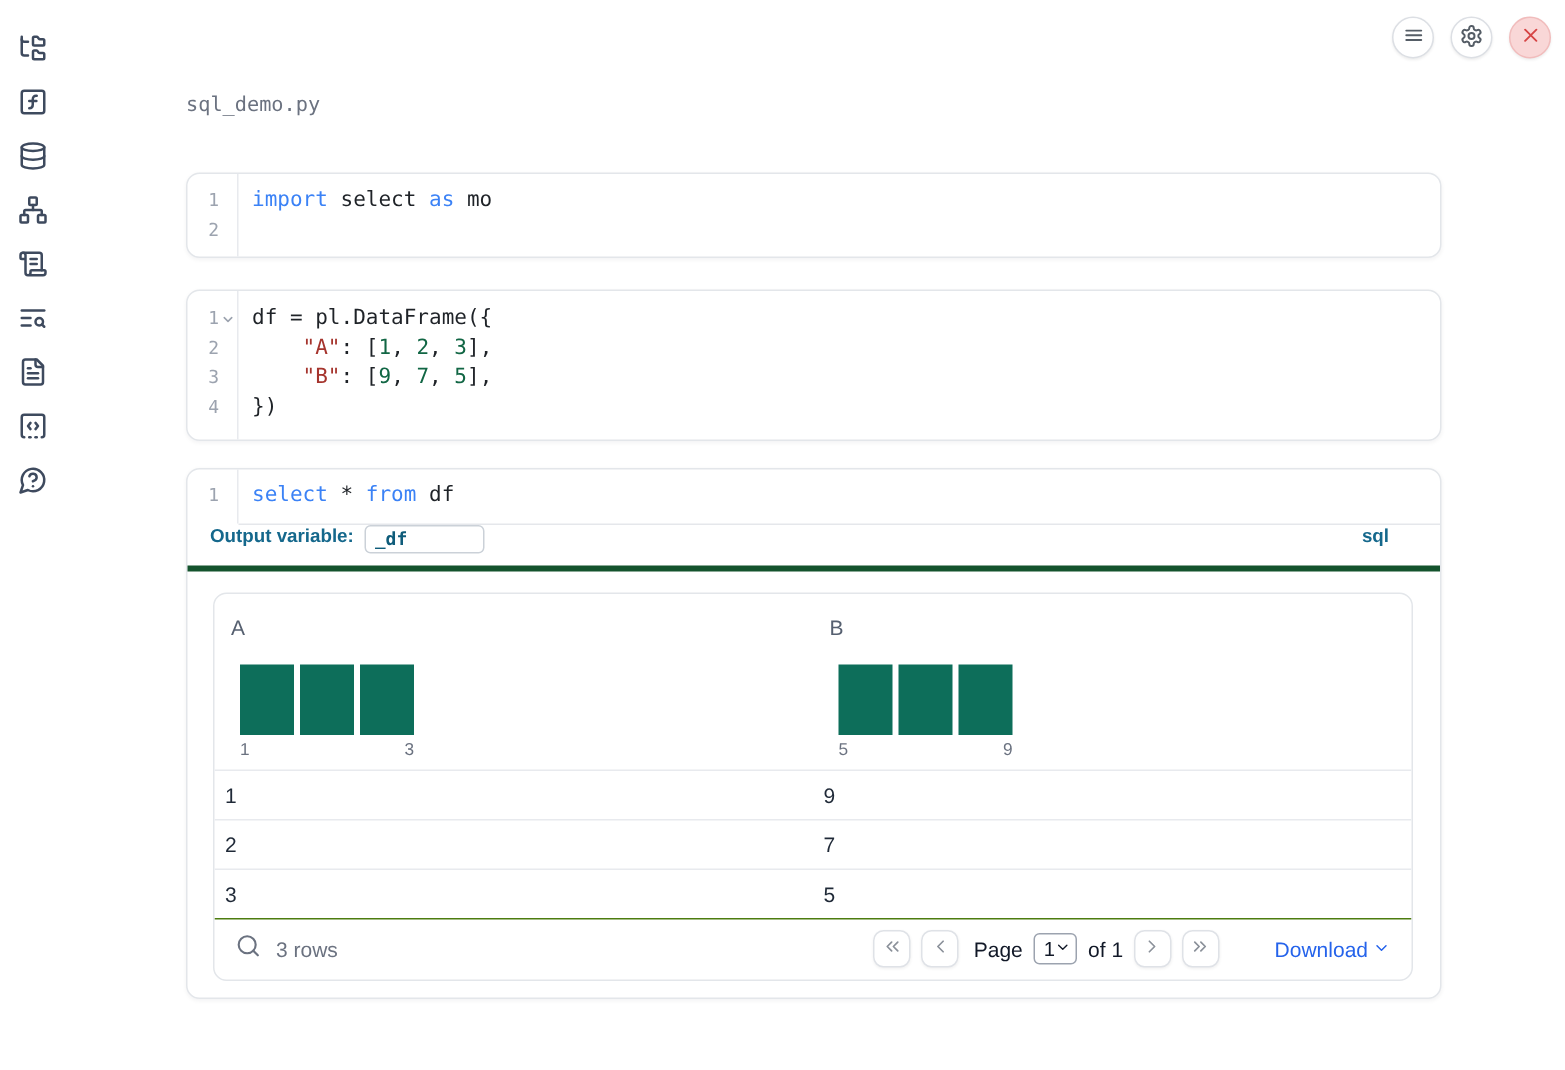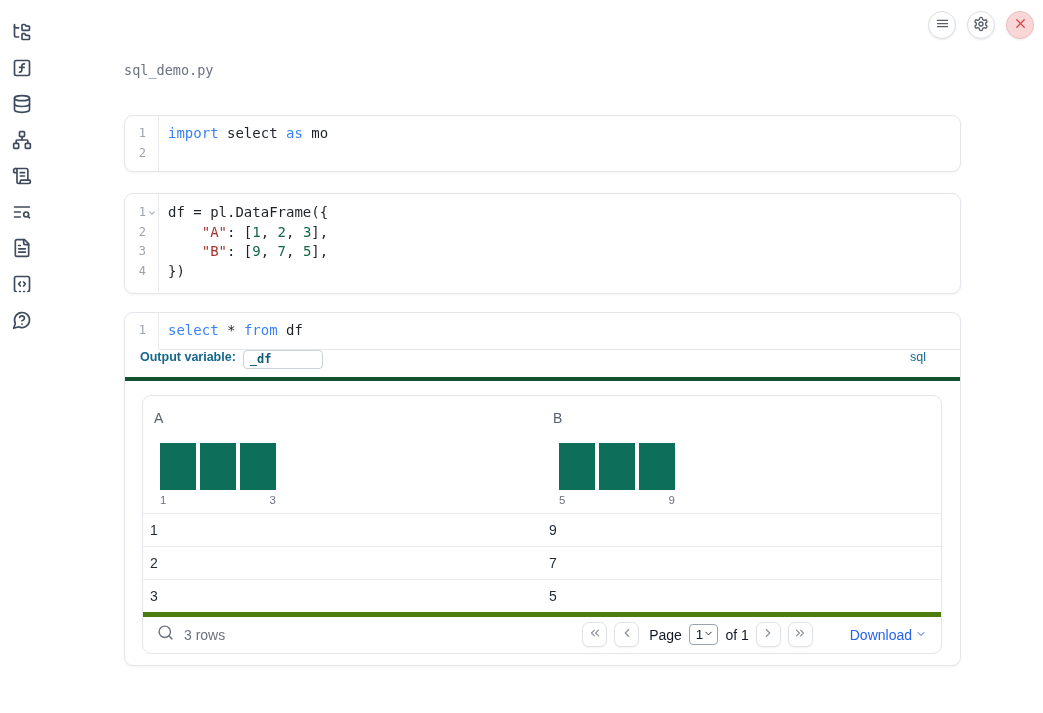--- a/index.html
+++ b/index.html
@@ -39,37 +39,37 @@
   .code-text { margin-left:10px; white-space:pre; color:#1f2328; }
   .tok-kw { color:#3b82f6; } .tok-str { color:#a5342d; } .tok-num { color:#116644; } .tok-pl { color:#1f2328; }
 
   
   .sql-edit-wrap { position:relative; padding:8px 0; }
   .sql-divider { border-top:1px solid #e5e7eb; margin-left:34px; }
   .sql-toolbar { height:31px; display:flex; align-items:flex-start; padding:0 34px 0 15px; border-bottom:4px solid #14532d; }
   .ov-label { color:#15688c; font-size:12.5px; font-weight:bold; }
   .ov-input { margin-left:7px; width:80px; height:19px; border:1px solid #cbd1d8; border-radius:4px;
               font-family:"DejaVu Sans Mono", monospace; font-size:12px; font-weight:bold; color:#0f5c7a; padding:0 6px; }
-  .sql-lang { margin-left:auto; color:#15688c; font-size:12.5px; font-weight:normal; }
+  .sql-lang { margin-left:auto; color:#15688c; font-size:12.5px; font-weight:bold; }
   .output-area { padding:14px 18px 11px 17px; }
 
   
   .table-card { border:1px solid #e3e6ea; border-radius:9px; background:#fff; overflow:hidden; }
   .th-section { display:flex; padding-top:14px; }
   .th-col { width:50%; padding-left:11px; }
   .th-name { color:#566070; font-size:14px; }
   .hist { margin-top:17px; margin-left:6px; width:116px; }
   .hist-bars { display:flex; gap:4px; height:47px; align-items:flex-end; }
   .bar { width:36px; background:#0d6e5a; }
   .hist-labels { display:flex; justify-content:space-between; margin-top:4px; margin-bottom:7px;
                  font-size:11.5px; color:#6b7280; }
   .t-row { display:flex; border-top:1px solid #e8eaee; height:33px; align-items:center;
            font-size:14px; color:#1f2937; }
   .t-cell { width:50%; padding-left:7px; }
-  .t-footer { border-top:5px solid #4d7c0f; height:41px; display:flex; align-items:center; padding:0 14px; }
+  .t-footer { border-top:1px solid #4d7c0f; height:41px; display:flex; align-items:center; padding:0 14px; }
   .row-count { color:#6b7280; font-size:14px; margin-left:10px; }
   .pager { margin-left:auto; display:flex; align-items:center; gap:7px; }
   .pg-btn { width:25px; height:25px; border:1px solid #dfe2e7; border-radius:7px; background:#fff;
             box-shadow:0 1px 2px rgba(0,0,0,.06); display:flex; align-items:center; justify-content:center; cursor:pointer; }
   .pg-btn svg { stroke:#8b919a; }
   .page-label { font-size:14px; color:#111827; margin-left:3px; }
   .page-select { border:1px solid #9ca3af; border-radius:4px; height:21px; display:flex; align-items:center;
                  padding:0 3px 0 6px; font-size:13.5px; color:#111827; cursor:pointer; background:#fff; }
   .page-select svg { stroke:#111827; }
   .of-label { font-size:14px; color:#111827; }

